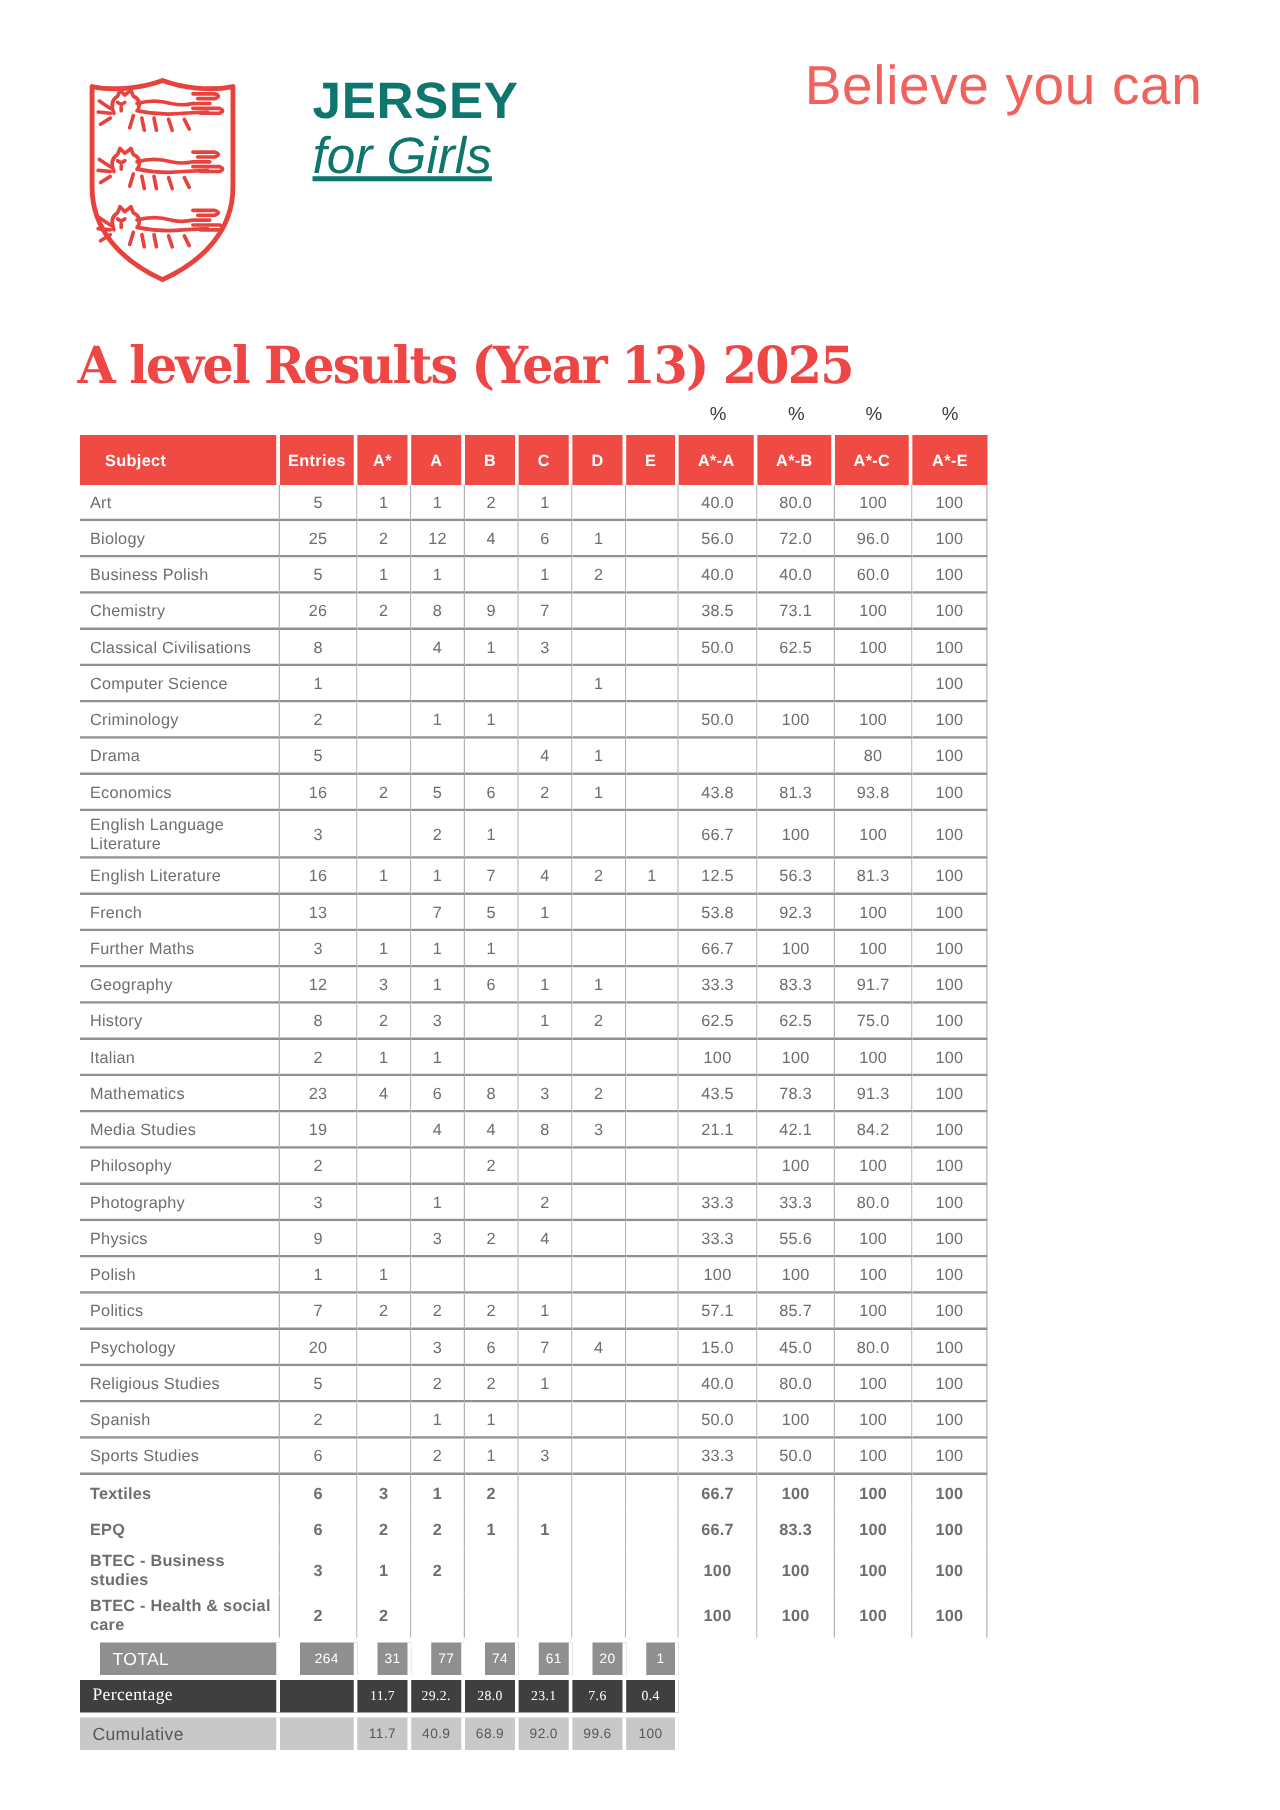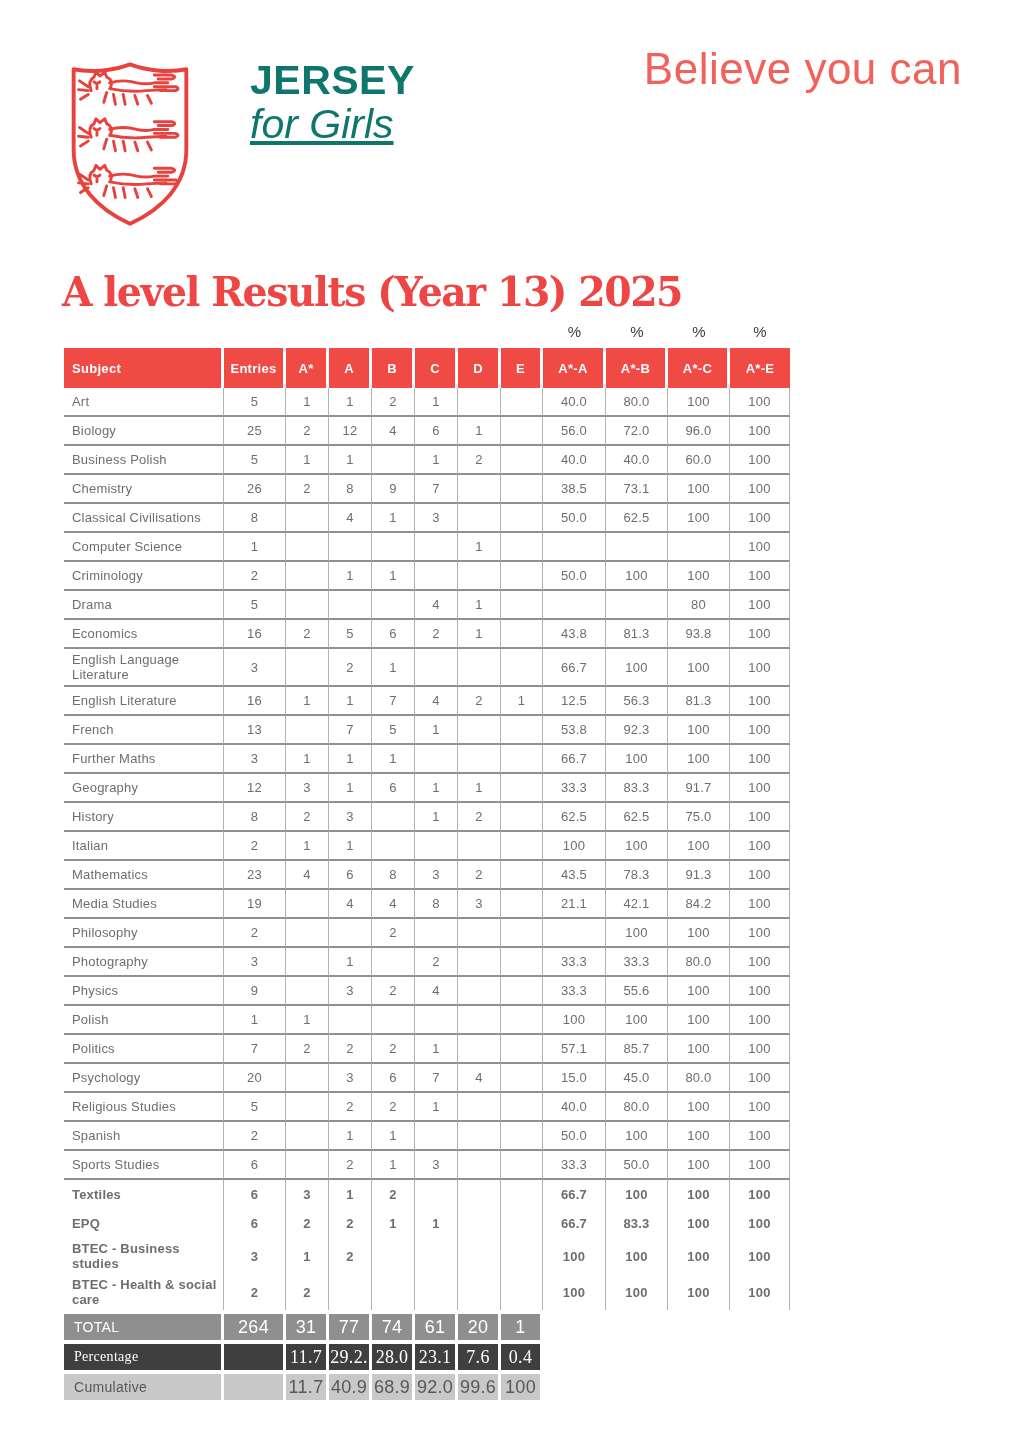--- a/index.html
+++ b/index.html
@@ -41,47 +41,47 @@
     font-size:15px;color:#3c3c3c;font-weight:400;
   }
   .table{position:absolute;left:64px;top:348px;width:726px;}
   .thead .cell{
     background:var(--accent-red);
     color:#ffffff;font-weight:700;font-size:13px;letter-spacing:0.3px;
     display:flex;align-items:center;justify-content:center;
     height:40px;box-sizing:border-box;
     border-right:3px solid #ffffff;
   }
-  .thead .cell:first-child{justify-content:flex-start;padding-left:8px;}
+  .thead .cell:first-child{justify-content:flex-start;padding-left:20px;}
   .thead .cell:last-child{border-right:none;}
   .trow .cell{
     box-sizing:border-box;
     min-height:29px;
     display:flex;align-items:center;justify-content:center;
     font-size:13px;color:#6e6e6e;letter-spacing:0.2px;
     border-right:1px solid #b3b3b3;
     border-bottom:2px solid #909090;
     background:#ffffff;
   }
   .trow .cell.subject{
     justify-content:flex-start;padding:3px 6px 3px 8px;
     text-align:left;line-height:15px;
   }
   .trow.no-divider .cell{border-bottom:none;font-weight:bold;}
   
   .srow{margin-top:4px;}
   .srow .cell{
     box-sizing:border-box;height:26px;
     display:flex;align-items:center;justify-content:center;
-    font-size:18px;color:#ffffff;letter-spacing:0.3px;
+    font-size:11px;color:#ffffff;letter-spacing:0.3px;
     border-right:3px solid #ffffff;
   }
   .srow .cell.label{justify-content:flex-start;padding-left:10px;font-size:14px;}
   .srow .cell.blank{background:transparent !important;border-right:none;}
-  .srow.total .cell{background:var(--total-bg);}
+  .srow.total .cell{background:var(--total-bg);margin-left:16px;}
   .srow.percentage .cell{background:var(--percentage-bg);font-family:Liberation Serif, serif;}
   .srow.cumulative .cell{background:var(--cumulative-bg);color:#585858;}
 </style>
 </head>
 <body>
 
 <div class="page" style="--accent-red: #f04a45; --title-red: #ee4545; --tagline-red: #f2625c; --total-bg: #8f8f8f; --percentage-bg: #3f3f3f; --cumulative-bg: #c8c8c8;">
 
   <svg class="shield" viewBox="0 0 140 180" xmlns="http://www.w3.org/2000/svg">
     <g id="crest" stroke="#e8423e" fill="none" stroke-width="4" stroke-linecap="round" stroke-linejoin="round">

